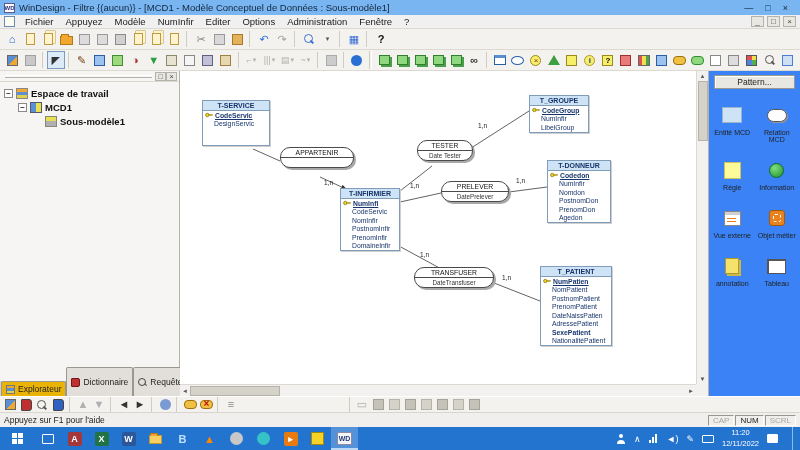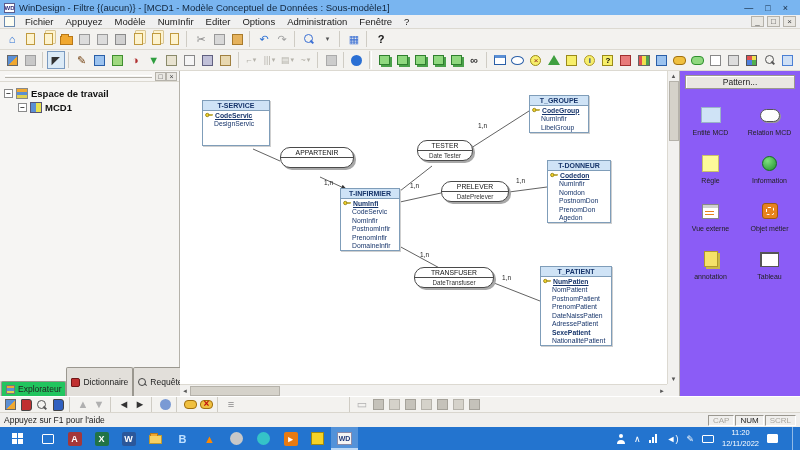--- a/index.html
+++ b/index.html
@@ -60,21 +60,21 @@
 .exp-head b{width:11px;height:9px;border:1px solid #b5b2aa;background:#e9e7e2;font-weight:normal;font-size:7px;line-height:7px;text-align:center;color:#444}
 .tree{padding:4px 0 0 4px}
 .trow{display:flex;align-items:center;gap:3px;height:14px;font-weight:bold;font-size:9.5px;color:#111;white-space:nowrap}
 .texp{width:9px;height:9px;border:1px solid #8a8a8a;background:#fff;font-size:8px;line-height:7px;text-align:center;color:#333;flex:none}
 .ti{width:12px;height:11px;flex:none;border:1px solid #888}
 .ti-ws{background:linear-gradient(180deg,#f0a830 34%,#5b8fd4 34% 67%,#e0d050 67%)}
 .ti-mcd{background:linear-gradient(90deg,#5b8fd4 50%,#e8e050 50%);border-color:#557}
 .ti-sm{background:linear-gradient(180deg,#e8e050 50%,#b0b0b0 50%);border-color:#887}
 .tabs{position:absolute;bottom:0;left:0;right:0;height:15px;display:flex;background:#d6d3ce;padding-left:1px;align-items:flex-end}
 .tab{display:flex;align-items:center;gap:3px;padding:1px 4px;font-size:8.5px;border:1px solid #9a978f;border-bottom:none;background:#e2dfda;border-radius:2px 2px 0 0;height:29px;white-space:nowrap;color:#222}
-.tab.active{background:#22c55e;height:15px}
+.tab.active{background:#eab308;height:15px}
 .mini{width:9px;height:9px;flex:none}
 .mini-tree{background:linear-gradient(180deg,#f0a830 34%,#5b8fd4 34% 67%,#e0d050 67%);border:1px solid #777}
 .mini-book{background:#c03030;border:1px solid #701818;border-radius:1px 2px 2px 1px}
 .mini-mag{position:relative}
 .mini-mag::before{content:"";position:absolute;width:6px;height:6px;border:1.2px solid #444;border-radius:50%;top:0;left:0}
 .mini-mag::after{content:"";position:absolute;width:3px;height:1.4px;background:#444;transform:rotate(45deg);right:0;bottom:1px}
 
 .canvas{flex:1;position:relative;background:#fff;overflow:hidden}
 .page{position:absolute;top:0;left:0;right:12px;bottom:12px;background:#fff}
 .vsb{position:absolute;top:0;right:0;width:12px;bottom:12px;background:#f2f1ef;border-left:1px solid #dcd9d1;display:flex;flex-direction:column;justify-content:space-between;align-items:center}
@@ -86,21 +86,21 @@
 .entity{position:absolute;border:1px solid #7f9db9;background:#fff;color:#17356b;box-shadow:1px 1px 0 #cfcfcf}
 .entity .hd{background:#cfe3f6;border-bottom:1px solid #7f9db9;text-align:center;font-weight:bold;padding:1px 2px;font-size:7px;white-space:nowrap}
 .attr{display:flex;align-items:center;gap:2px;padding:0 2px;height:8.5px;font-size:6.8px;white-space:nowrap}
 .attr.key b{font-weight:bold;text-decoration:underline}
 .attr.bold{font-weight:bold}
 .relation{position:absolute;border:1px solid #4a4a4a;border-radius:10px;background:#fff;box-shadow:2px 2px 0 #a8a8a8;text-align:center;overflow:hidden}
 .relation .rn{padding:1px 3px;border-bottom:1px solid #4a4a4a;font-size:6.8px;color:#111;white-space:nowrap}
 .relation .ra{padding:1px 3px;min-height:9px;font-size:6.3px;color:#333;white-space:nowrap}
 #linksvg{position:absolute;top:0;left:0;pointer-events:none}
 
-.palette{width:121px;background:#8b5cf6;border-left:1px solid #b5b2aa;padding-top:3px}
+.palette{width:92px;background:#3b82f6;border-left:1px solid #b5b2aa;padding-top:3px}
 .pal-btn{margin:1px 5px 3px;border:1px solid #9a978f;background:#e9e7e2;text-align:center;font-size:8.5px;padding:1px;box-shadow:inset 1px 1px 0 #fff;color:#222}
 .pal-selrow{display:flex;align-items:center;gap:2px;margin:0 2px 2px}
 .pal-select{flex:1;display:flex;border:1px solid #7f9db9;background:#fff;font-size:7.2px;align-items:center;height:14px;overflow:hidden;white-space:nowrap;padding-left:2px;color:#222}
 .pal-select .arr{margin-left:auto;width:11px;height:12px;background:#dcebf7;border-left:1px solid #7f9db9;font-size:6px;text-align:center;line-height:12px;color:#335}
 .pal-refresh{width:9px;height:9px;border-radius:50%;background:conic-gradient(#e8821e 0 280deg,#d6d3ce 280deg);flex:none}
 .pal-grid{display:grid;grid-template-columns:1fr 1fr;gap:16px 2px;padding:12px 2px;text-align:center;font-size:7px;color:#222}
 .pitem .icn{height:22px;display:flex;align-items:center;justify-content:center;margin-bottom:3px}
 .pi-entity{width:20px;height:16px;background:#cfe3f6;border:1px solid #9ab4c8}
 .pi-rel{width:20px;height:13px;background:#fdfdfd;border:1px solid #555;border-radius:7px;box-shadow:1px 1px 0 #999}
 .pi-regle{width:17px;height:17px;background:#fdfa9a;border:1px solid #c9c06a}
@@ -397,20 +397,25 @@
     <div class="tree" id="tree">
         <div class="trow" style="padding-left: 0px;">
           <span class="texp">−</span>
           <span class="ti ti-ws"></span>
           <span>Espace de travail</span>
         </div>
         <div class="trow" style="padding-left: 14px;">
           <span class="texp">−</span>
           <span class="ti ti-mcd"></span>
           <span>MCD1</span>
+        </div>
+        <div class="trow" style="padding-left: 28px;">
+          <span style="width: 10px; flex: 0 0 auto;"></span>
+          <span class="ti ti-sm"></span>
+          <span>Sous-modèle1</span>
         </div>
       </div>
     <div class="tabs" id="exp-tabs">
         <div class="tab active">
           <span class="mini mini-tree"></span>
           <span>Explorateur</span>
         </div>
         <div class="tab">
           <span class="mini mini-book"></span>
           <span>Dictionnaire</span>

